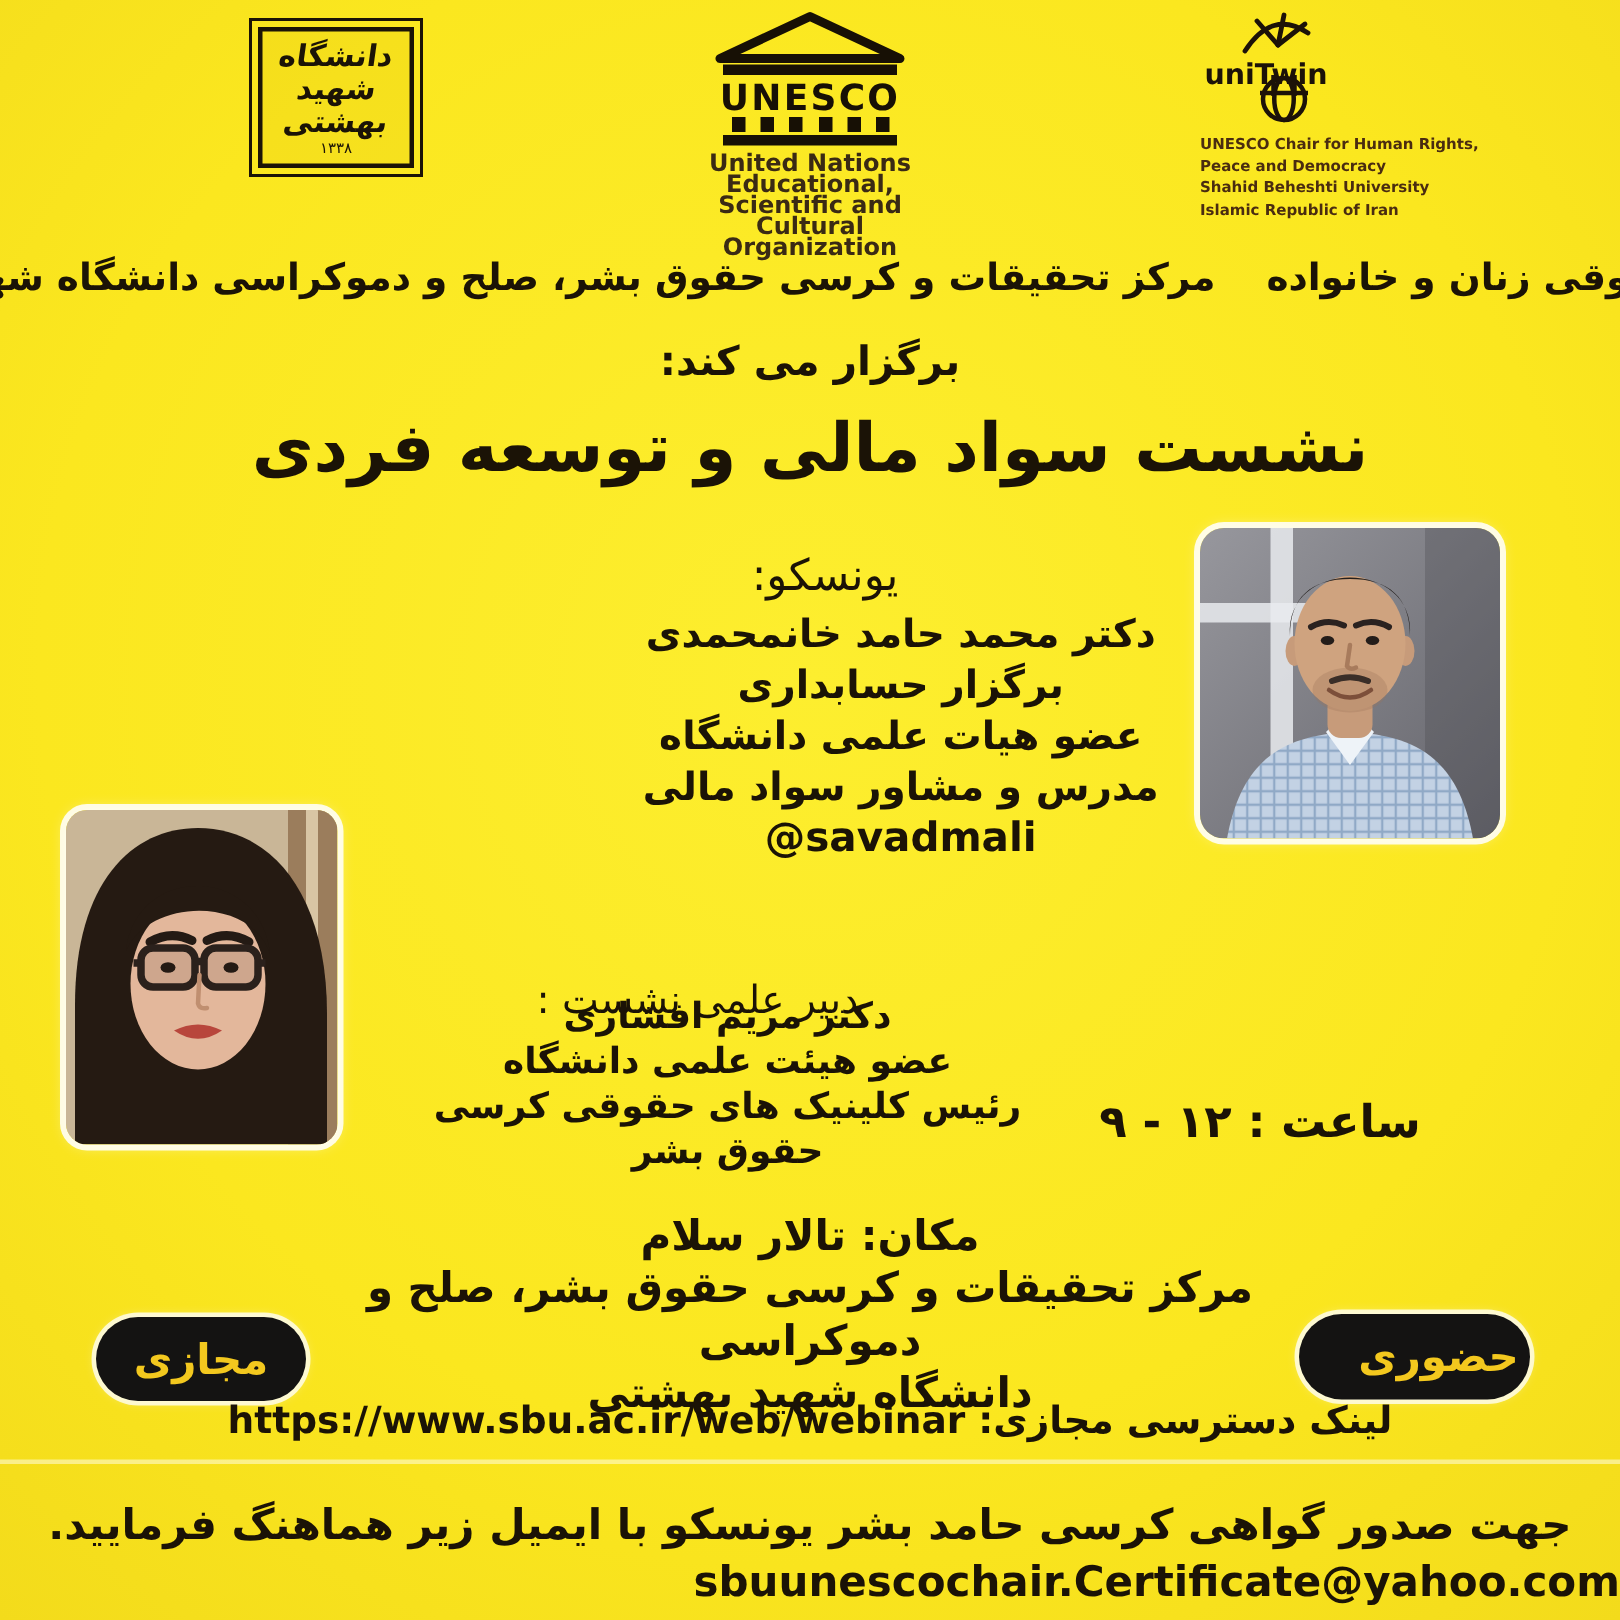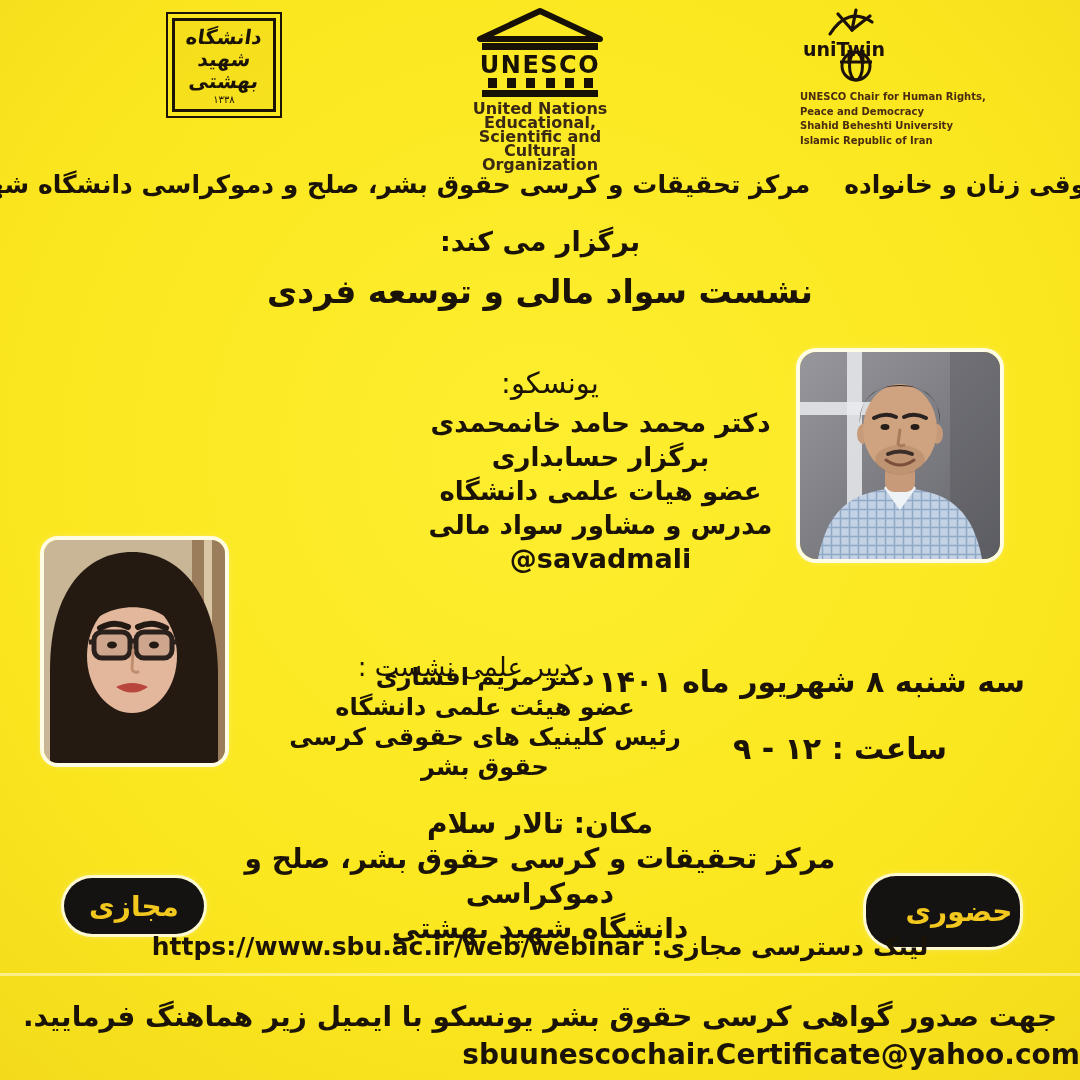--- a/index.html
+++ b/index.html
@@ -25,21 +25,21 @@
   .unitwin { position:absolute; left:800px; top:4px; width:225px; }
   .unitwin-caption { font-size:10px; line-height:14.5px; font-weight:bold; color:#4a2c10; }
   .unitwin-caption:first-of-type { margin-top:2px; }
 
   
   .org-line { position:absolute; top:170px; left:0; right:0; display:flex; direction:rtl;
     justify-content:center; gap:34px; font-size:25px; font-weight:bold; white-space:nowrap; }
   .holds { position:absolute; top:226px; left:0; right:0; text-align:center;
     font-size:27px; font-weight:bold; direction:rtl; }
   .title { position:absolute; top:272px; left:0; right:0; text-align:center;
-    font-size:33px; font-weight:bold; direction:rtl; }
+    font-size:45px; font-weight:bold; direction:rtl; }
 
   
   .speaker-heading { position:absolute; top:366px; left:440px; width:220px; text-align:center;
     font-size:29px; direction:rtl; }
   .speaker-block { position:absolute; top:406px; left:373px; width:455px; text-align:center;
     direction:rtl; font-size:26px; font-weight:bold; line-height:34px; }
   .speaker-handle { direction:ltr; unicode-bidi:embed; font-size:27px; display:block; }
   .photo { position:absolute; border-radius:16px; overflow:hidden;
     box-shadow:0 0 0 4px rgba(255,255,255,0.85), 0 0 10px rgba(255,255,255,0.6); }
   .man-photo { left:800px; top:352px; width:200px; height:207px; }
@@ -58,21 +58,21 @@
   
   .venue { position:absolute; top:806px; left:190px; width:700px; text-align:center;
     direction:rtl; font-size:28px; font-weight:bold; line-height:35px; }
 
   
   .btn { position:absolute; background:#141312; color:#f3c81e; border:none; border-radius:30px;
     font-family:"DejaVu Sans",sans-serif; font-size:28px; font-weight:bold; cursor:pointer;
     display:flex; align-items:center; justify-content:center;
     box-shadow:0 0 0 3px rgba(255,255,255,0.75), 0 0 8px rgba(255,255,255,0.5); }
   .btn-virtual { left:64px; top:878px; width:140px; height:56px; }
-  .btn-inperson { left:866px; top:876px; width:154px; height:71px;padding-left:32px; }
+  .btn-inperson { left:866px; top:876px; width:154px; height:57px;padding-left:32px; }
   .link-line { position:absolute; top:932px; left:140px; width:800px; text-align:center;
     direction:rtl; font-size:25px; font-weight:bold; }
   .link-url { direction:ltr; unicode-bidi:embed; color:inherit; text-decoration:none; }
 
   .divider { position:absolute; top:973px; left:0; width:1080px; height:3px;
     background:rgba(255,255,245,0.5); }
 
   
   .footer-note { position:absolute; top:1000px; left:0; right:0; text-align:center;
     direction:rtl; font-size:28px; font-weight:bold; }
@@ -209,37 +209,36 @@
     </svg>
   </div>
 
   <div class="secretary-heading">دبیر علمی نشست :</div>
   <div class="secretary-block">
     <div>دکتر مریم افشاری</div>
     <div>عضو هیئت علمی دانشگاه</div>
     <div>رئیس کلینیک های حقوقی کرسی حقوق بشر</div>
   </div>
 
-  <div class="schedule-date">سه شنبه ۸ شهریور ماه ۱۴۰۱</div>
   <div class="schedule-time">ساعت : ۱۲ - ۹</div>
 
   <div class="venue">
     <div>مکان: تالار سلام</div>
     <div>مرکز تحقیقات و کرسی حقوق بشر، صلح و دموکراسی</div>
     <div>دانشگاه شهید بهشتی</div>
   </div>
 
   <button class="btn btn-virtual">مجازی</button>
   <button class="btn btn-inperson">حضوری</button>
 
   <div class="link-line">
     <span>لینک دسترسی مجازی:</span>
     <a href="#" class="link-url">https://www.sbu.ac.ir/web/webinar</a>
   </div>
 
   <div class="divider"></div>
 
-  <div class="footer-note">جهت صدور گواهی کرسی حقوق بشر یونسکو با ایمیل زیر هماهنگ فرمایید.</div>
+  <div class="footer-note">جهت صدور گواهی کرسی حامد بشر یونسکو با ایمیل زیر هماهنگ فرمایید.</div>
   <div class="footer-email">
     <a href="#">sbuunescochair.Certificate@yahoo.com</a>
   </div>
 
 </div>
 
 </body></html>

